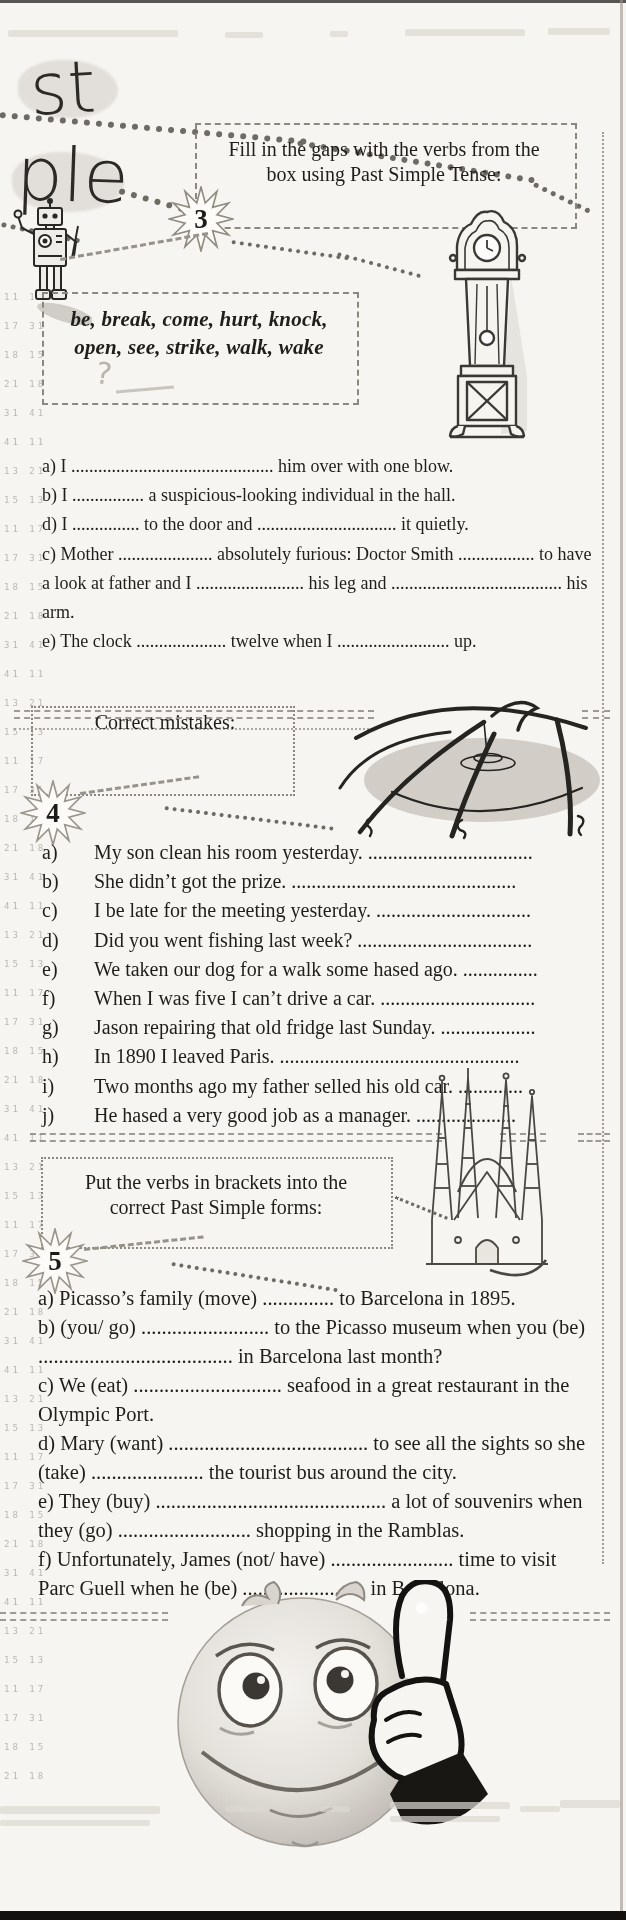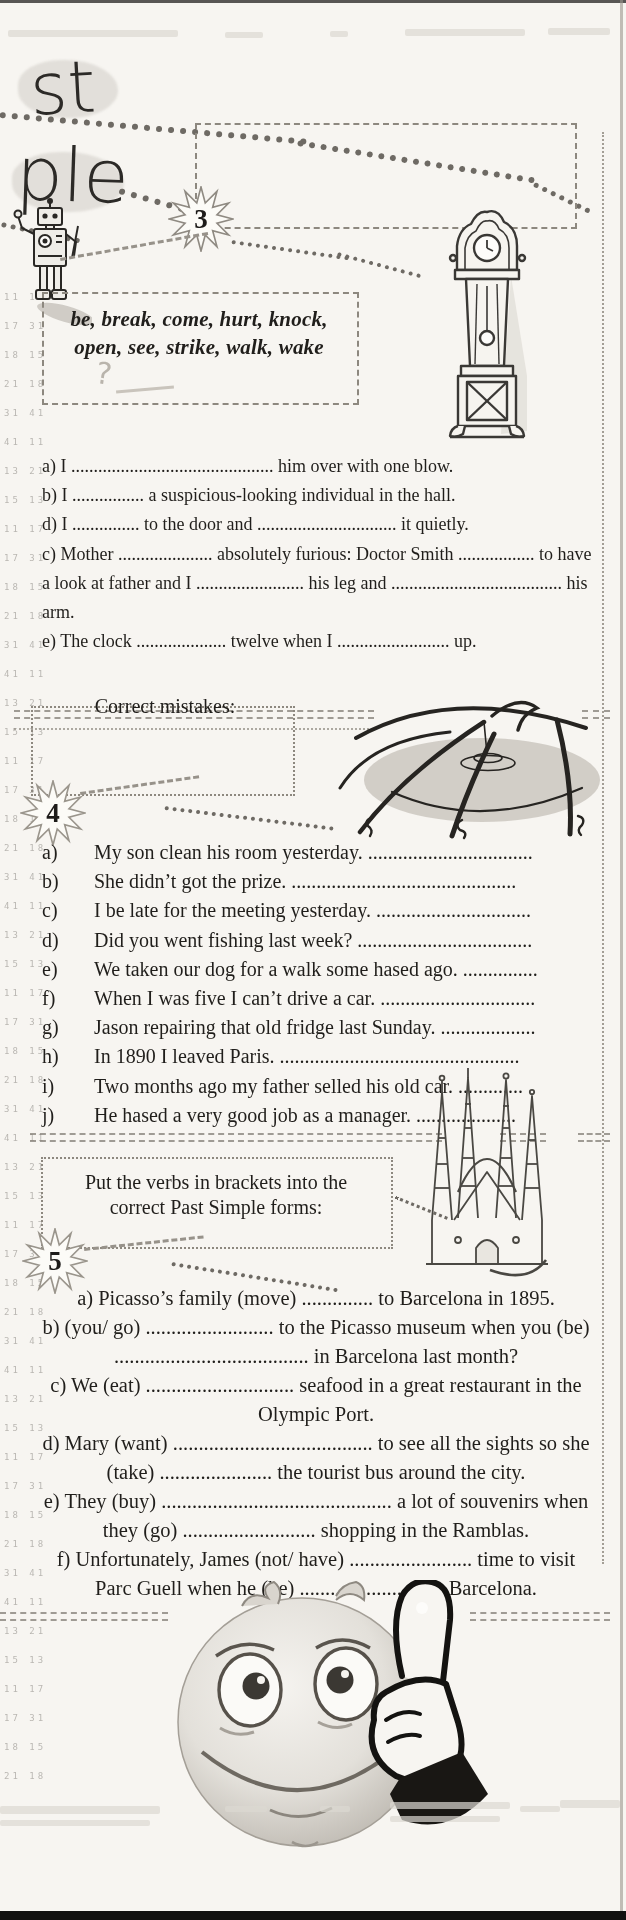--- a/index.html
+++ b/index.html
@@ -32,21 +32,21 @@
   
   .star-wrap{width:66px;height:66px;}
   .star-num{position:absolute;left:0;top:0;width:66px;height:66px;display:flex;align-items:center;
         justify-content:center;font-size:27px;font-weight:bold;color:#1d1b19;}
   
   .ex-lines{font-size:18px;line-height:29.2px;}
   .ex-lines p{margin:0;}
   .ex4-row{display:flex;font-size:20px;line-height:29.2px;}
   .ex4-label{width:52px;flex:none;}
   .ex5-lines{font-size:20.5px;line-height:29px;}
-  .ex5-lines p{margin:0;text-align:center;}
+  .ex5-lines p{margin:0;}
   .pencil{font-family:"DejaVu Sans",sans-serif;color:#b9b4ac;font-size:30px;transform:rotate(8deg);}
   svg{display:block;}
 </style>
 </head>
 <body>
 
 <div id="page">
 
   <div class="abs hairline-top"></div>
   <div class="abs smudge" style="left:8px;top:30px;width:170px;height:7px;"></div>
@@ -116,20 +116,21 @@
   <div class="abs hw-blob" style="left:12px;top:152px;width:112px;height:60px;"></div>
   <div class="abs handwrite" style="left:16px;top:138px;font-size:74px;transform:rotate(2deg);">ple</div>
 
   <div class="abs dline" style="left:0;top:112px;width:308px;border-top-width:6px;transform:rotate(5deg);"></div>
   <div class="abs dline" style="left:298px;top:140px;width:240px;border-top-width:6px;transform:rotate(9deg);"></div>
   <div class="abs dline" style="left:535px;top:182px;width:62px;border-top-width:5px;transform:rotate(26deg);"></div>
   <div class="abs dline" style="left:120px;top:188px;width:92px;border-top-width:6px;transform:rotate(16deg);"></div>
   <div class="abs dline" style="left:2px;top:222px;width:80px;border-top-width:5px;transform:rotate(12deg);"></div>
 
   <div class="abs dashed-box" style="left:195px;top:123px;width:378px;height:102px;"></div>
+  <div class="abs instr" style="left:225px;top:137px;width:318px;">Fill in the gaps with the verbs from the box using Past Simple Tense:</div>
 
   <div class="abs star-wrap" style="left:168px;top:186px;">
     <svg width="66" height="66" viewBox="0 0 64 64">
       <polygon points="63,32 47.5,36.1 58.8,47.5 43.3,43.3 47.5,58.8 36.1,47.5 32,63 27.9,47.5 16.5,58.8 20.7,43.3 5.2,47.5 16.5,36.1 1,32 16.5,27.9 5.2,16.5 20.7,20.7 16.5,5.2 27.9,16.5 32,1 36.1,16.5 47.5,5.2 43.3,20.7 58.8,16.5 47.5,27.9" fill="#fcfbf7" stroke="#8f8a82" stroke-width="1.6"></polygon>
     </svg>
     <div class="star-num">3</div>
   </div>
 
   <div class="abs" style="left:12px;top:198px;">
     <svg width="80" height="130" viewBox="0 0 80 130">
@@ -223,21 +224,21 @@
         <ellipse cx="156" cy="71" rx="27" ry="7.5" stroke-width="1.6"></ellipse>
         <path d="M40,126 q-8,2 -4,8 q6,4 2,10" stroke-width="2.4"></path>
         <path d="M130,128 q-8,4 -2,10 q8,2 4,8" stroke-width="2.4"></path>
         <path d="M246,124 q8,2 4,9 q-6,5 -1,10" stroke-width="2.4"></path>
         <path d="M60,100 Q150,140 250,96" stroke-width="2.2"></path>
       </g>
     </svg>
   </div>
 
   <div class="abs dashed-box" style="left:31px;top:706px;width:260px;height:86px;border-style:dotted;"></div>
-  <div class="abs instr" style="left:60px;top:694px;width:210px;font-family:Liberation Serif, serif;">Correct mistakes:</div>
+  <div class="abs instr" style="left:60px;top:710px;width:210px;font-family:Liberation Serif, serif;">Correct mistakes:</div>
 
   <div class="abs star-wrap" style="left:20px;top:780px;">
     <svg width="66" height="66" viewBox="0 0 64 64">
       <polygon points="63,32 47.5,36.1 58.8,47.5 43.3,43.3 47.5,58.8 36.1,47.5 32,63 27.9,47.5 16.5,58.8 20.7,43.3 5.2,47.5 16.5,36.1 1,32 16.5,27.9 5.2,16.5 20.7,20.7 16.5,5.2 27.9,16.5 32,1 36.1,16.5 47.5,5.2 43.3,20.7 58.8,16.5 47.5,27.9" fill="#fcfbf7" stroke="#9a958c" stroke-width="1.6"></polygon>
     </svg>
     <div class="star-num">4</div>
   </div>
   <div class="abs dashline" style="left:80px;top:792px;width:120px;border-top-width:3px;transform:rotate(-8deg);"></div>
   <div class="abs dline" style="left:165px;top:806px;width:170px;border-top-width:4px;transform:rotate(7deg);"></div>
 

